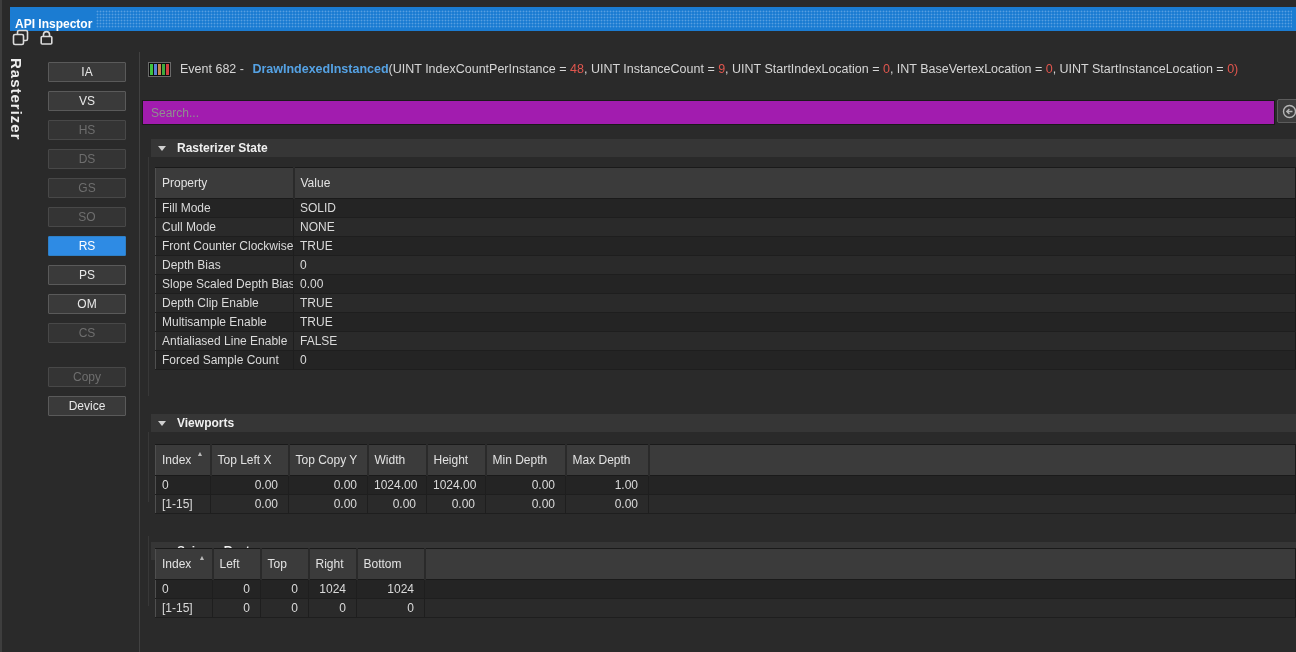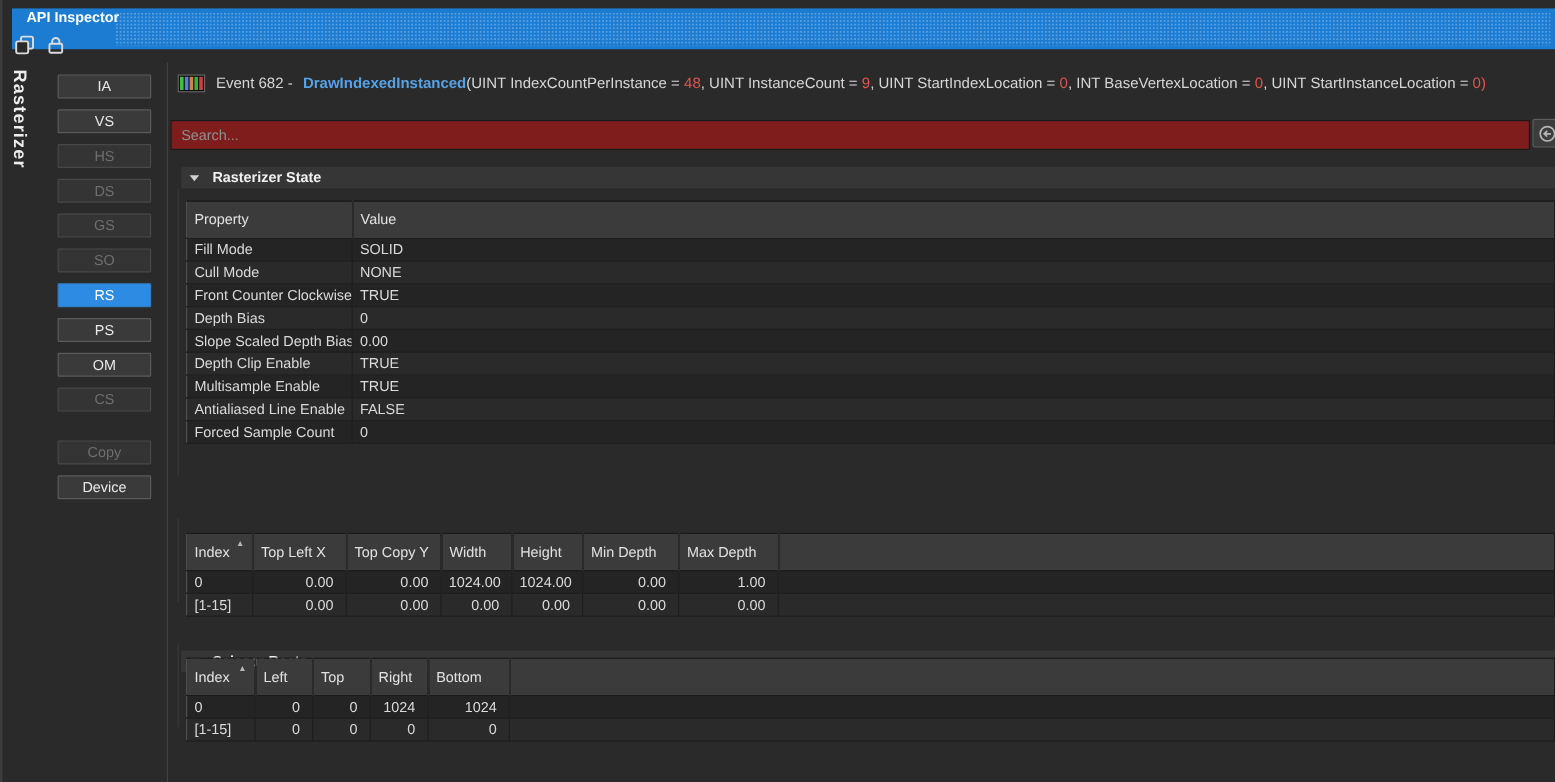--- a/index.html
+++ b/index.html
@@ -8,22 +8,22 @@
     position:relative; width:1296px; height:652px;
     background:#2a2a2a; overflow:hidden;
     font-family:"Liberation Sans", sans-serif;
     color:#d8d8d8; font-size:12px;
     -webkit-font-smoothing:antialiased;
   }
   .app::before { content:''; position:absolute; left:0; top:0; width:2px; height:100%; background:#3e3e3e; }
 
   
   .titlebar {
-    position:absolute; left:10px; right:0; top:7px; height:34px;
-    background:#1b7cd2; display:flex; align-items:flex-start; padding-left:12px;
+    position:absolute; left:10px; right:0; top:7px; height:24px;
+    background:#1b7cd2; display:flex; align-items:flex-end; padding-left:5px;
   }
   .titlebar-text { color:#ffffff; font-weight:bold; font-size:12px; position:relative; z-index:2; padding-right:10px; }
   .titlebar-dots {
     position:absolute; left:86px; right:4px; top:3px; bottom:3px;
     background-image:radial-gradient(circle, rgba(225,240,255,0.30) 0.9px, transparent 1.05px);
     background-size:3px 3px;
   }
 
   
   .toolbar { position:absolute; left:12px; top:29px; height:18px; display:flex; gap:9px; }
@@ -56,21 +56,21 @@
   }
   .event-icon .bar { flex:1; }
   .event-text { font-size:12.5px; color:#d6d6d6; white-space:nowrap; }
   .part-plain { color:#d6d6d6; }
   .part-function { color:#55a2e4; font-weight:bold; margin-left:5px; }
   .part-number { color:#e0564e; }
 
   .search-row { position:absolute; left:2px; right:0; top:52px; height:25px; }
   .search-input {
     position:absolute; left:0; right:21px; top:0; height:25px;
-    background:#7f1d1d; border:1px solid #1a1a1a; color:#c4c4c4;
+    background:#a21caf; border:1px solid #1a1a1a; color:#c4c4c4;
     font-family:"Liberation Sans",sans-serif; font-size:12px; padding:0 8px; outline:none;
   }
   .search-input::placeholder { color:#8f8f8f; }
   .search-btn {
     position:absolute; right:-5px; top:-1px; width:24px; height:24px;
     background:#3c3c3c; border:1px solid #5c5c5c; border-radius:2px;
     display:flex; align-items:center; justify-content:center; padding:0; cursor:pointer;
   }
 
   
@@ -241,20 +241,24 @@
             <td class="al-left">Antialiased Line Enable</td>
             <td class="al-left">FALSE</td>
           </tr>
           <tr>
             <td class="al-left">Forced Sample Count</td>
             <td class="al-left">0</td>
           </tr>
         </tbody>
       </table>
 
+    <div class="section-header hdr-viewports">
+      <span class="tri"></span>
+      <span class="section-title">Viewports</span>
+    </div>
     <div class="section-frame frame-viewports"></div>
     <table class="grid tbl-viewports">
         <colgroup>
           <col style="width: 55px;">
           <col style="width: 78px;">
           <col style="width: 79px;">
           <col style="width: 59px;">
           <col style="width: 59px;">
           <col style="width: 80px;">
           <col style="width: 83px;">

